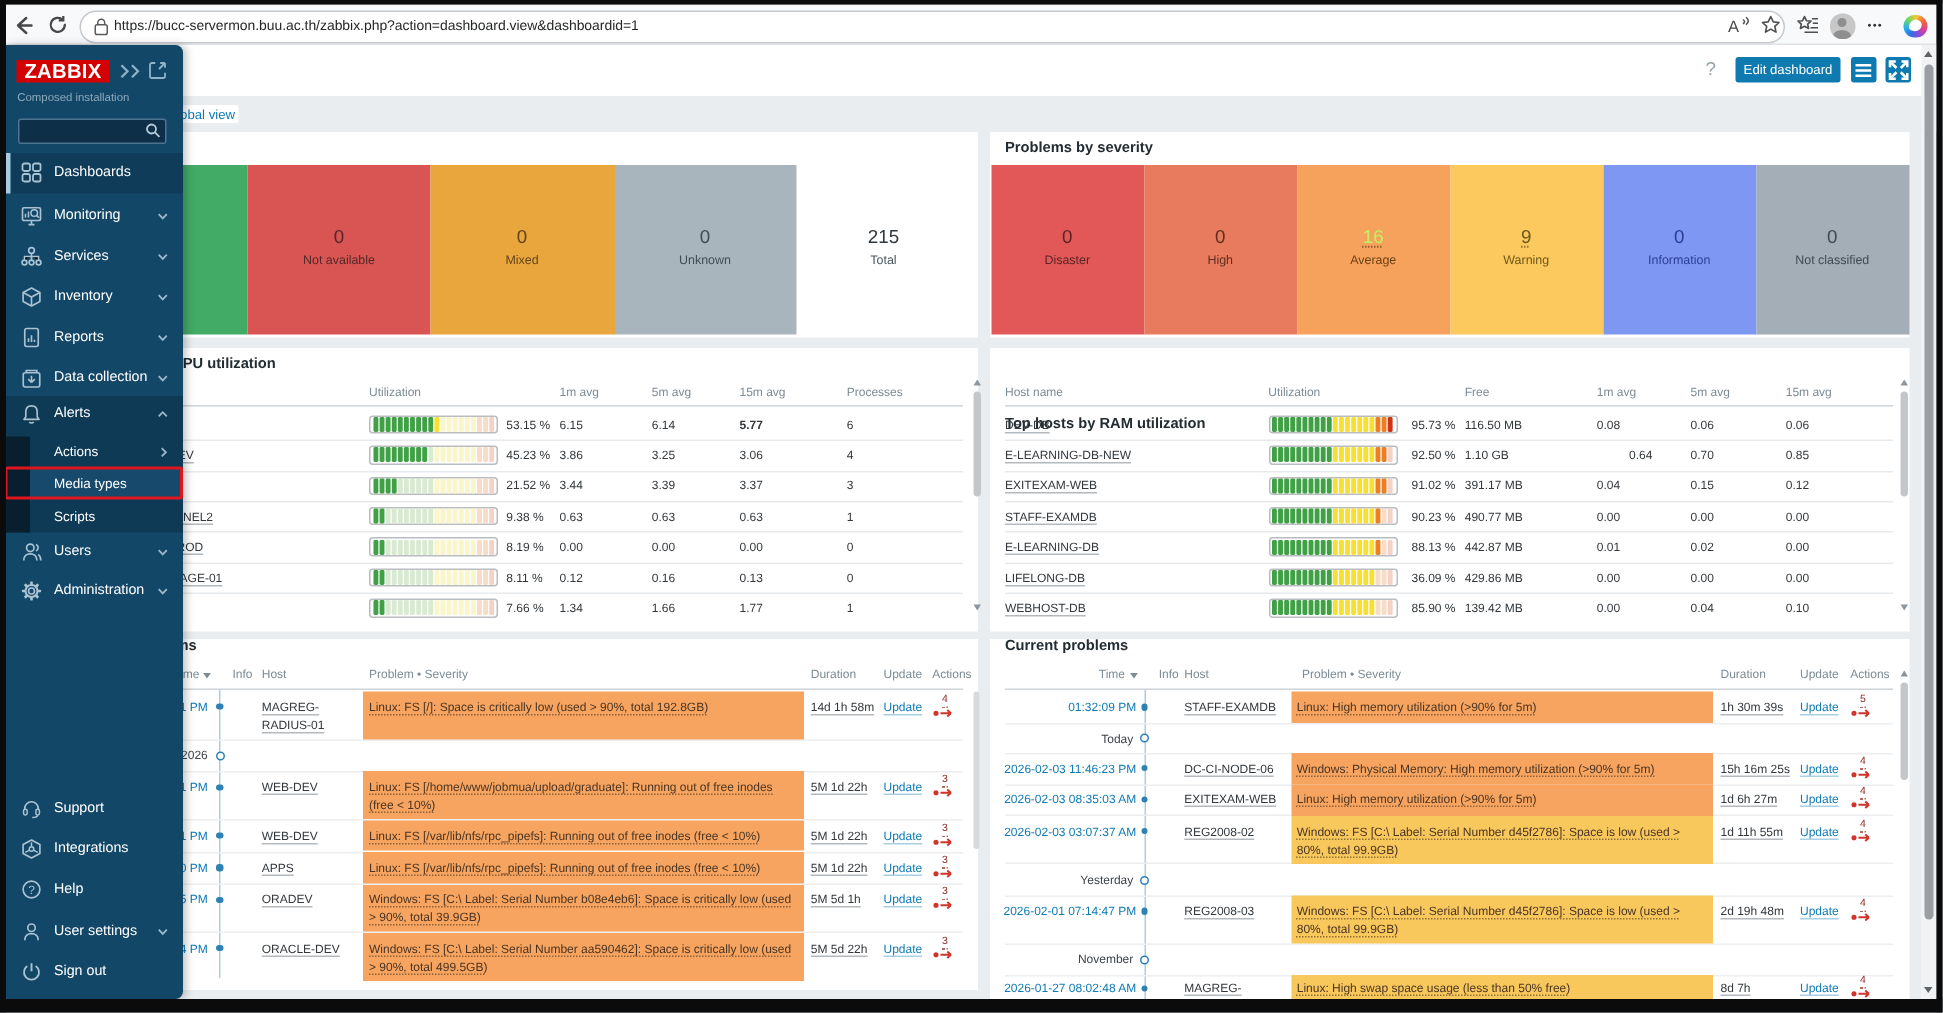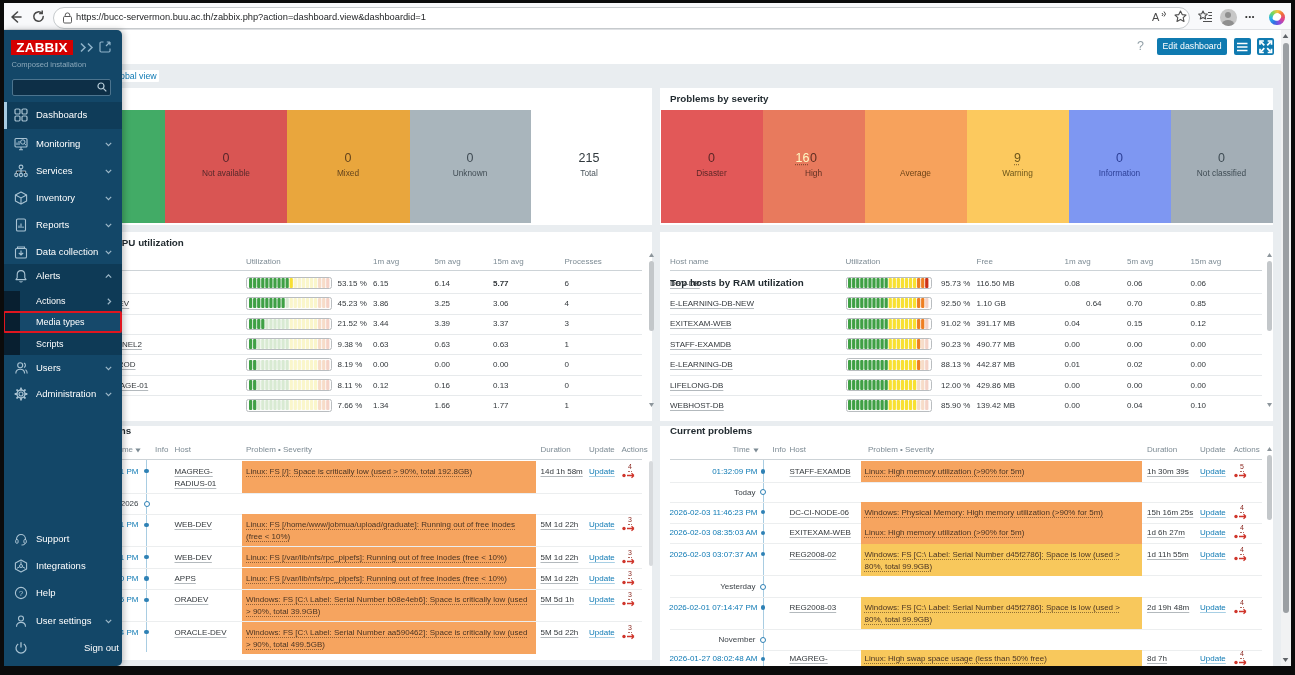--- a/index.html
+++ b/index.html
@@ -74,21 +74,21 @@
 <div class="t " style="left:469px;width:240px;text-align:center;top:165.5px;line-height:15px;font-size:8.3px;color:#4b555c;font-weight:400;">Total</div>
 <div class="" style="position:absolute;left:660px;top:88px;width:613px;height:137px;background:#fff;"></div>
 <div class="t " style="left:670px;top:90.0px;line-height:18px;font-size:9.8px;color:#232c31;font-weight:700;">Problems by severity</div>
 <div class="" style="position:absolute;left:660.5px;top:109.5px;width:102.0px;height:113.5px;background:#e25858;"></div>
 <div class="t " style="left:591.5px;width:240px;text-align:center;top:146.5px;line-height:23px;font-size:12.5px;color:#5c2626;font-weight:400;">0</div>
 <div class="t " style="left:591.5px;width:240px;text-align:center;top:165.5px;line-height:15px;font-size:8.3px;color:#5c2626;font-weight:400;">Disaster</div>
 <div class="" style="position:absolute;left:762.5px;top:109.5px;width:102.0px;height:113.5px;background:#e87a5d;"></div>
 <div class="t " style="left:693.5px;width:240px;text-align:center;top:146.5px;line-height:23px;font-size:12.5px;color:#5e2f22;font-weight:400;">0</div>
 <div class="t " style="left:693.5px;width:240px;text-align:center;top:165.5px;line-height:15px;font-size:8.3px;color:#5e2f22;font-weight:400;">High</div>
 <div class="" style="position:absolute;left:864.5px;top:109.5px;width:102.0px;height:113.5px;background:#f7a25c;"></div>
-<div class="t dot" style="left:795.5px;width:240px;text-align:left;top:146.5px;line-height:23px;font-size:12.5px;color:#fef9c3;font-weight:400;">16</div>
+<div class="t dot" style="left:795.5px;width:240px;text-align:center;top:146.5px;line-height:23px;font-size:12.5px;color:#bef264;font-weight:400;">16</div>
 <div class="t " style="left:795.5px;width:240px;text-align:center;top:165.5px;line-height:15px;font-size:8.3px;color:#6b4216;font-weight:400;">Average</div>
 <div class="" style="position:absolute;left:966.5px;top:109.5px;width:102.0px;height:113.5px;background:#fcc95e;"></div>
 <div class="t dot" style="left:897.5px;width:240px;text-align:center;top:146.5px;line-height:23px;font-size:12.5px;color:#6e571b;font-weight:400;">9</div>
 <div class="t " style="left:897.5px;width:240px;text-align:center;top:165.5px;line-height:15px;font-size:8.3px;color:#6e571b;font-weight:400;">Warning</div>
 <div class="" style="position:absolute;left:1068.5px;top:109.5px;width:102.0px;height:113.5px;background:#7e97f2;"></div>
 <div class="t " style="left:999.5px;width:240px;text-align:center;top:146.5px;line-height:23px;font-size:12.5px;color:#2c3f96;font-weight:400;">0</div>
 <div class="t " style="left:999.5px;width:240px;text-align:center;top:165.5px;line-height:15px;font-size:8.3px;color:#2c3f96;font-weight:400;">Information</div>
 <div class="" style="position:absolute;left:1170.5px;top:109.5px;width:102.0px;height:113.5px;background:#a3aeb6;"></div>
 <div class="t " style="left:1101.5px;width:240px;text-align:center;top:146.5px;line-height:23px;font-size:12.5px;color:#3f4c54;font-weight:400;">0</div>
 <div class="t " style="left:1101.5px;width:240px;text-align:center;top:165.5px;line-height:15px;font-size:8.3px;color:#3f4c54;font-weight:400;">Not classified</div>
@@ -503,21 +503,21 @@
       <rect x="48.79" y="0" width="3.25" height="10" rx="1" fill="#f8e032"></rect>
       <rect x="52.86" y="0" width="3.25" height="10" rx="1" fill="#f8e032"></rect>
       <rect x="56.92" y="0" width="3.25" height="10" rx="1" fill="#f8e032"></rect>
       <rect x="60.99" y="0" width="3.25" height="10" rx="1" fill="#f8e032"></rect>
       <rect x="65.06" y="0" width="3.25" height="10" rx="1" fill="#f8e032"></rect>
       <rect x="69.12" y="0" width="3.25" height="10" rx="1" fill="#f7dcc8"></rect>
       <rect x="73.19" y="0" width="3.25" height="10" rx="1" fill="#f7dcc8"></rect>
       <rect x="77.25" y="0" width="3.25" height="10" rx="1" fill="#f5d2c6"></rect>
     </svg>
   </div>
-<div class="t " style="left:941px;top:377.5px;line-height:15px;font-size:8px;color:#33383c;font-weight:400;">12.00 %</div>
+<div class="t " style="left:941px;top:377.5px;line-height:15px;font-size:8px;color:#33383c;font-weight:400;">36.09 %</div>
 <div class="t " style="left:976.5px;top:377.5px;line-height:15px;font-size:8px;color:#33383c;font-weight:400;">429.86 MB</div>
 <div class="t " style="left:1064.5px;top:377.5px;line-height:15px;font-size:8px;color:#33383c;font-weight:400;">0.00</div>
 <div class="t " style="left:1127px;top:377.5px;line-height:15px;font-size:8px;color:#33383c;font-weight:400;">0.00</div>
 <div class="t " style="left:1190.5px;top:377.5px;line-height:15px;font-size:8px;color:#33383c;font-weight:400;">0.00</div>
 <div class="" style="position:absolute;left:670px;top:395.2px;width:592px;height:1px;background:#e7eaec;"></div>
 <div class="t lnk" style="left:670px;top:397.9px;line-height:15px;font-size:8px;color:#33383c;font-weight:400;">WEBHOST-DB</div>
 <div class="bar" style="position:absolute;left:845.5px;top:399.2px;">
     <svg style="position:static" width="81" height="10" viewBox="0 0 81.1 10">
       <rect x="0.00" y="0" width="3.25" height="10" rx="1" fill="#3fa045"></rect>
       <rect x="4.07" y="0" width="3.25" height="10" rx="1" fill="#3fa045"></rect>
@@ -900,20 +900,20 @@
     <text x="7" y="10" font-size="8" fill="#a9c3d3" text-anchor="middle" font-family="Liberation Sans">?</text>
   </svg>
 <div class="t " style="left:36px;top:611.5px;line-height:18px;font-size:9.5px;color:#fff;font-weight:400;">User settings</div>
 <svg style="left:13.5px;top:613.5px" width="14" height="14" viewBox="0 0 14 14">
     <circle cx="7" cy="4.5" r="2.5" stroke="#a9c3d3" stroke-width="1.1" fill="none"></circle>
     <path d="M2.5 12.8 C2.5 9.8 4.6 8.4 7 8.4 C9.4 8.4 11.5 9.8 11.5 12.8" stroke="#a9c3d3" stroke-width="1.1" fill="none"></path>
   </svg>
 <svg style="left:105px;top:618.5px" width="7" height="5" viewBox="0 0 7 5">
     <path d="M0.8 0.8 L3.5 3.6 L6.2 0.8" stroke="#9db8c8" stroke-width="1.2" fill="none"></path>
   </svg>
-<div class="t " style="left:36px;top:638.5px;line-height:18px;font-size:9.5px;color:#fff;font-weight:400;margin-left:48px;">Sign out</div>
+<div class="t " style="left:36px;top:638.5px;line-height:18px;font-size:9.5px;color:#fff;font-weight:400;">Sign out</div>
 <svg style="left:13.5px;top:640.5px" width="14" height="14" viewBox="0 0 14 14">
     <path d="M7 1.2 V6.5" stroke="#a9c3d3" stroke-width="1.3"></path>
     <path d="M4.2 3 A5 5 0 1 0 9.8 3" stroke="#a9c3d3" stroke-width="1.2" fill="none"></path>
   </svg>
 <div class="" style="position:absolute;left:0px;top:0px;width:1295px;height:3px;background:#0b0b0b;"></div>
 <div class="" style="position:absolute;left:0px;top:0px;width:4px;height:675px;background:#0b0b0b;"></div>
 <div class="" style="position:absolute;left:1291px;top:0px;width:4px;height:675px;background:#0b0b0b;"></div>
 <div class="" style="position:absolute;left:0px;top:666px;width:1295px;height:9px;background:#0b0b0b;"></div>
 </body></html>

